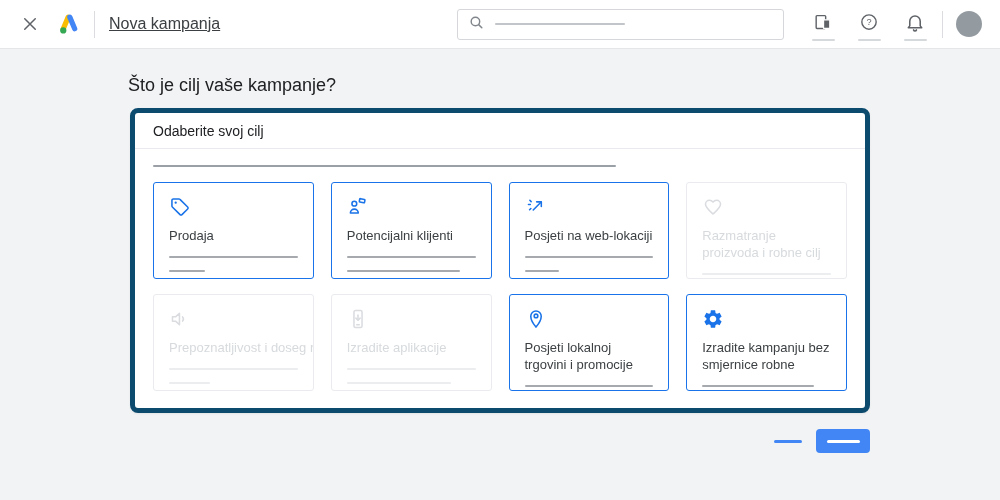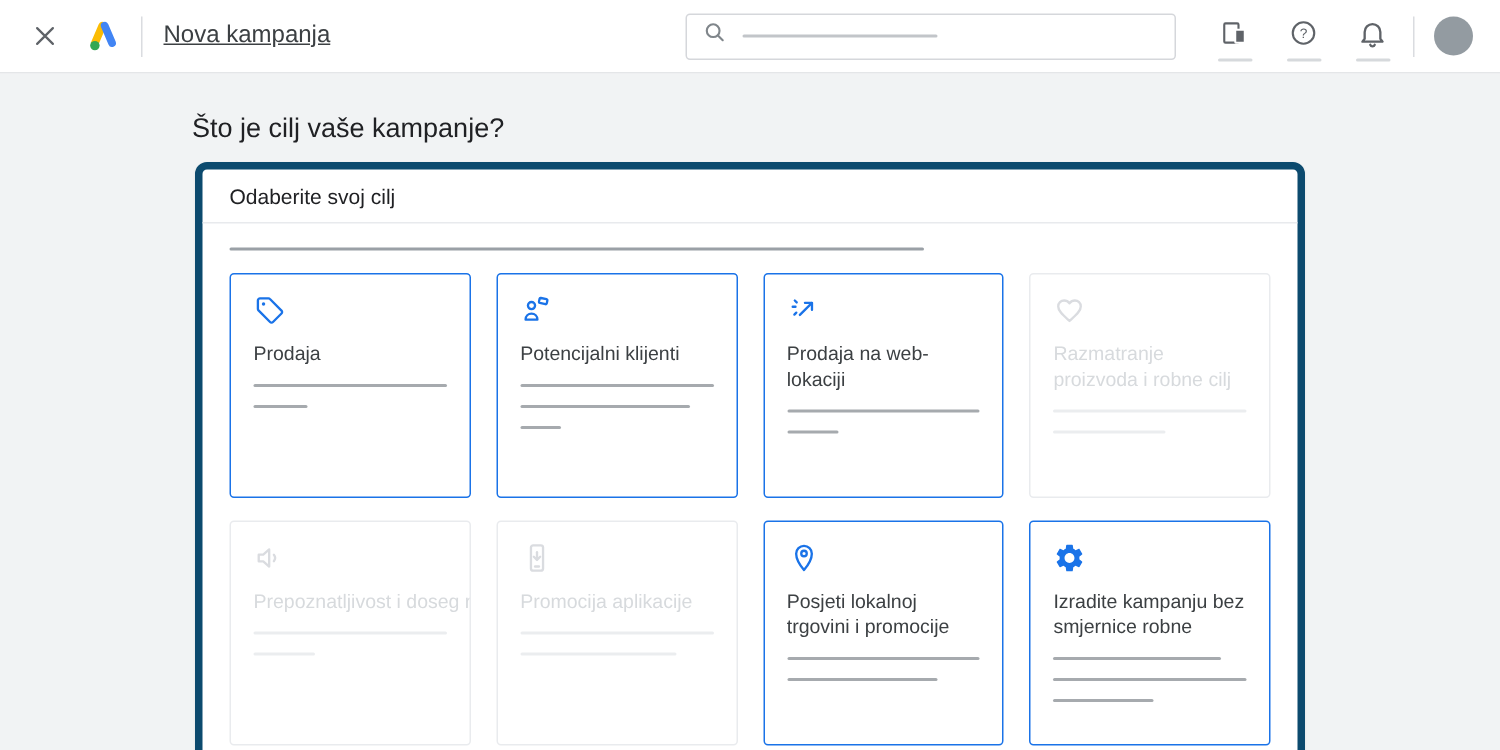--- a/index.html
+++ b/index.html
@@ -46,21 +46,21 @@
     box-shadow: 0 1px 2px rgba(60,64,67,.08);
   }
   .panel-header {
     font-size: 14px; color: #202124; padding: 10px 18px 9px;
     border-bottom: 1px solid #e8eaed;
   }
   .panel-body { padding: 16px 18px 17px; }
   .panel-desc-line { width: 463px; height: 2px; background: #9aa0a6; border-radius: 1px; margin-bottom: 15px; }
   .goal-grid { display: grid; grid-template-columns: repeat(4, 1fr); gap: 15px 17px; }
   .goal-card {
-    height: 150px; background: #fff; border-radius: 3px; padding: 11px 15px;
+    height: 97px; background: #fff; border-radius: 3px; padding: 11px 15px;
     overflow: hidden;
   }
   .goal-card.enabled { border: 1.5px solid #1a73e8; cursor: pointer; }
   .goal-card.disabled { border: 1px solid #e9ebee; }
   .goal-icon { display: block; width: 22px; height: 22px; margin-top: 2px; }
   .goal-card.enabled .goal-icon { color: #1a73e8; }
   .goal-card.disabled .goal-icon { color: #dadce0; }
   .goal-label { font-size: 13px; line-height: 17px; margin-top: 9px; }
   .goal-card.enabled .goal-label { color: #3c4043; }
   .goal-card.disabled .goal-label { color: #d7dadd; }
@@ -180,21 +180,21 @@
             </div>
           </div>
           <div class="goal-card enabled">
             <span class="goal-icon"><svg width="22" height="22" viewBox="0 0 24 24" fill="none" stroke="currentColor" stroke-width="1.7" stroke-linecap="round" stroke-linejoin="round">
                 <path d="M9 15.2l8.6-8.6"></path>
                 <path d="M12.7 6.4h5.1v5.1"></path>
                 <path d="M3.8 9.3h2"></path>
                 <path d="M5.3 4.7l1.4 1.4"></path>
                 <path d="M6.4 13.6L5 15"></path>
               </svg></span>
-            <div class="goal-label">Prodaja na web-lokaciji</div>
+            <div class="goal-label">Posjeti na web-lokaciji</div>
             <div class="desc-lines">
               <div class="rline" style="width: 100%;"></div>
               <div class="rline" style="width: 27%;"></div>
             </div>
           </div>
           <div class="goal-card disabled">
             <span class="goal-icon"><svg width="22" height="22" viewBox="0 0 24 24" fill="none" stroke="currentColor" stroke-width="1.7" stroke-linecap="round" stroke-linejoin="round">
                 <path d="M12 19.6l-1.1-1C6.2 14.4 3.8 12 3.8 9c0-2.4 1.9-4.3 4.3-4.3 1.5 0 3 .8 3.9 2 .9-1.2 2.4-2 3.9-2 2.4 0 4.3 1.9 4.3 4.3 0 3-2.4 5.4-7.1 9.6l-1.1 1z"></path>
               </svg></span>
             <div class="goal-label">Razmatranje proizvoda i robne cilj</div>
@@ -214,21 +214,21 @@
               <div class="rline" style="width: 32%;"></div>
             </div>
           </div>
           <div class="goal-card disabled">
             <span class="goal-icon"><svg width="22" height="22" viewBox="0 0 24 24" fill="none" stroke="currentColor" stroke-width="1.7" stroke-linecap="round" stroke-linejoin="round">
                 <rect x="7.6" y="2.8" width="8.8" height="18.4" rx="1.6"></rect>
                 <path d="M12 7.8v5.4"></path>
                 <path d="M9.7 11.1l2.3 2.3 2.3-2.3"></path>
                 <path d="M10.6 18.2h2.8"></path>
               </svg></span>
-            <div class="goal-label">Promocija aplikacije</div>
+            <div class="goal-label">Izradite aplikacije</div>
             <div class="desc-lines">
               <div class="rline" style="width: 100%;"></div>
               <div class="rline" style="width: 81%;"></div>
             </div>
           </div>
           <div class="goal-card enabled">
             <span class="goal-icon"><svg width="22" height="22" viewBox="0 0 24 24" fill="none" stroke="currentColor" stroke-width="1.7" stroke-linecap="round" stroke-linejoin="round">
                 <path d="M12 20.8S6.3 13.9 6.3 8.9a5.7 5.7 0 0 1 11.4 0c0 5-5.7 11.9-5.7 11.9z"></path>
                 <circle cx="12" cy="8.7" r="2"></circle>
               </svg></span>

